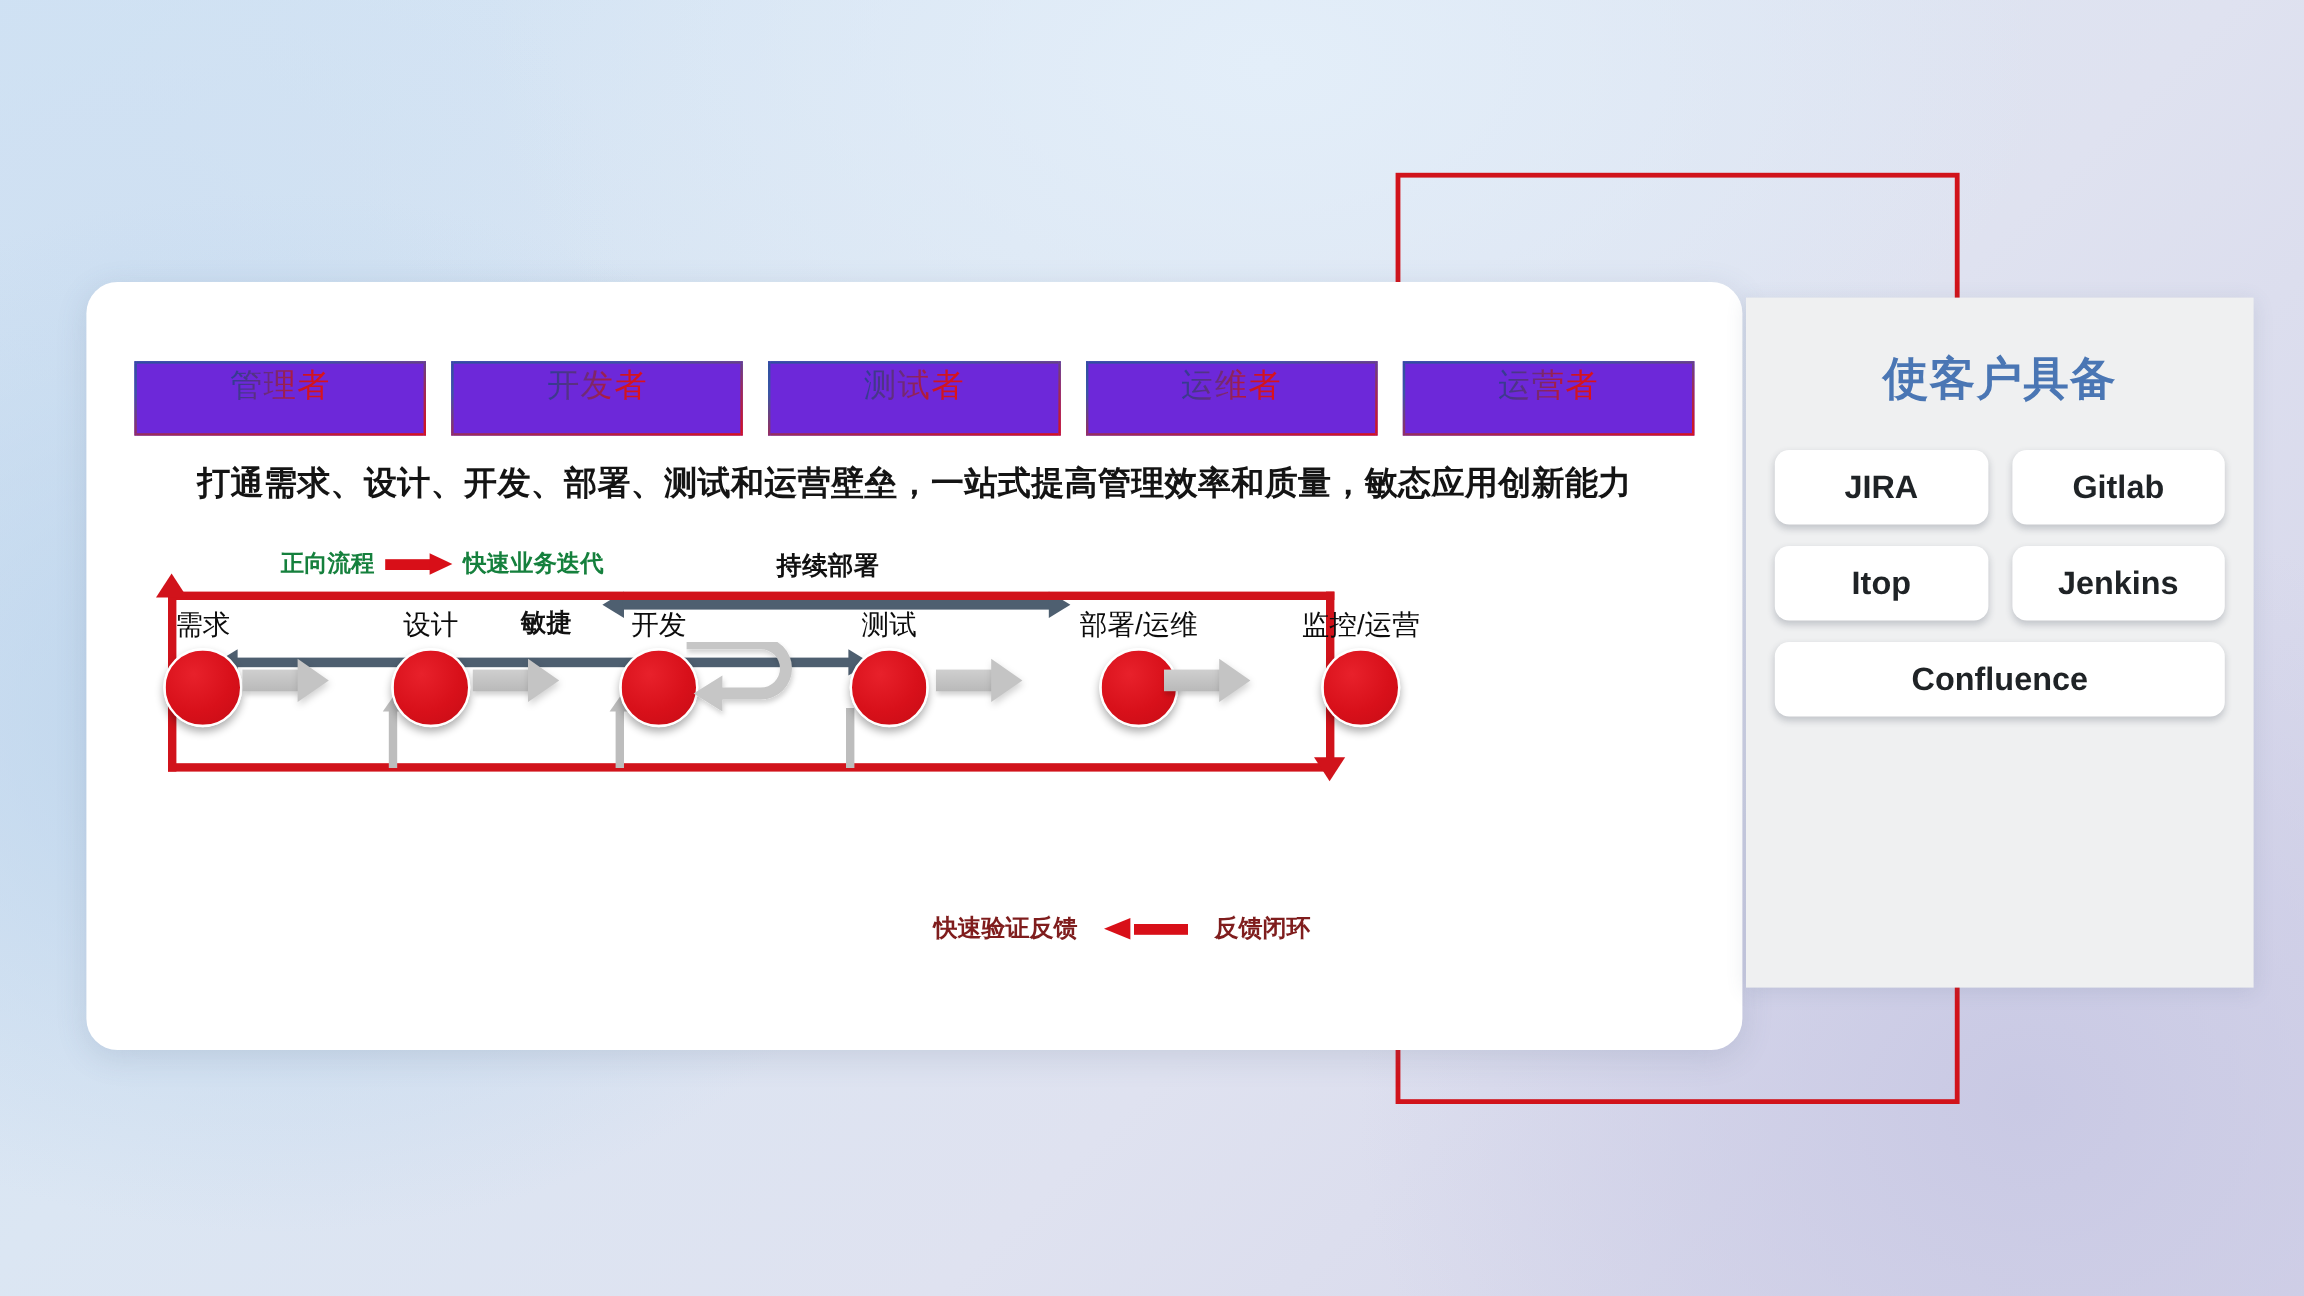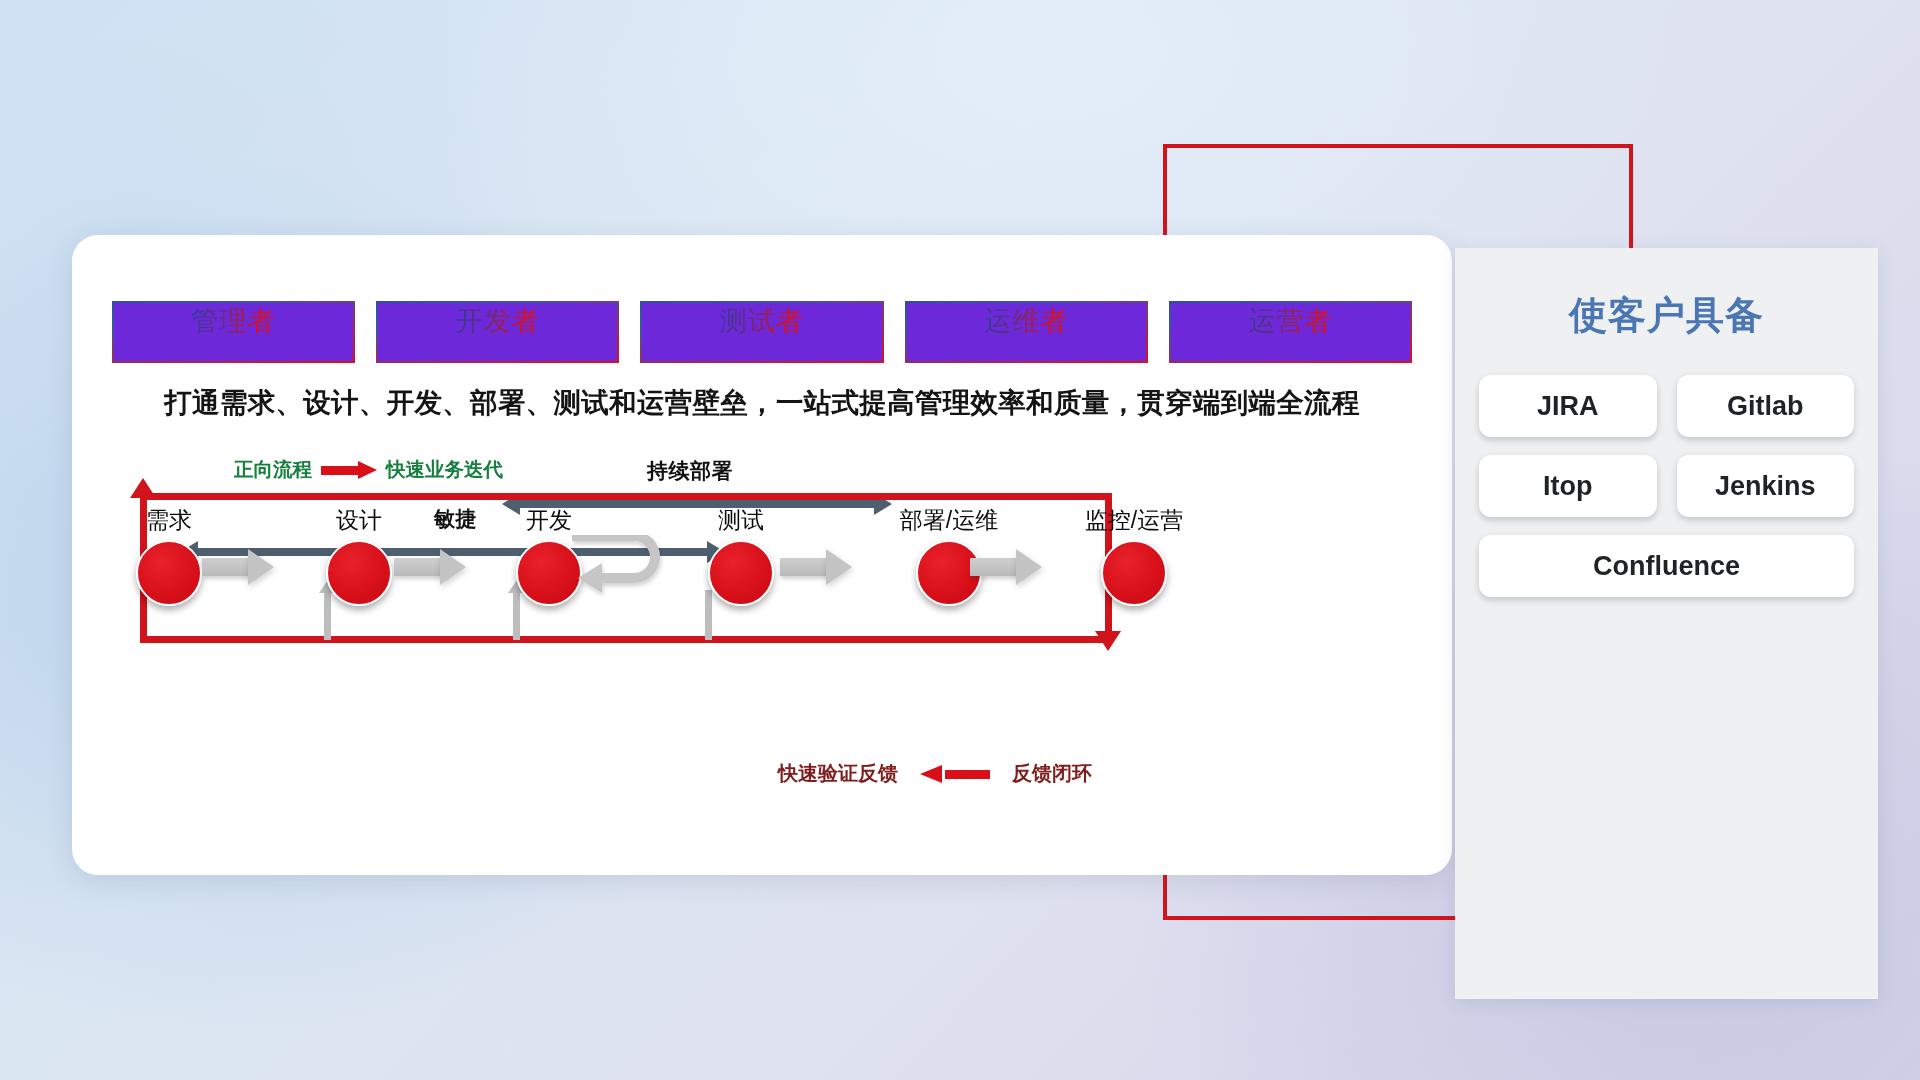--- a/index.html
+++ b/index.html
@@ -271,21 +271,21 @@
     border-bottom: 9px solid transparent;
     border-right: 22px solid #d80f18;
   }
 
   
   .right-panel {
     position: absolute;
     left: 1455px;
     top: 248px;
     width: 423px;
-    height: 751px;
+    height: 575px;
     background: #eff0f1;
     box-shadow: 0 3px 16px rgba(80,100,130,0.14);
   }
   .panel-head {
     text-align: center;
     color: #4a76b4;
     font-weight: 700;
     letter-spacing: 1px;
   }
   .panel-head .line1 { font-size: 38px; margin-top: 42px; }
@@ -332,21 +332,21 @@
         <span class="role-label">测试者</span>
       </div>
       <div class="role-box">
         <span class="role-label">运维者</span>
       </div>
       <div class="role-box">
         <span class="role-label">运营者</span>
       </div>
     </div>
 
-    <div class="tagline">打通需求、设计、开发、部署、测试和运营壁垒，一站式提高管理效率和质量，贯穿端到端全流程</div>
+    <div class="tagline">打通需求、设计、开发、部署、测试和运营壁垒，一站式提高管理效率和质量，敏态应用创新能力</div>
 
     <div class="fwd-caption">
       <span>正向流程</span>
       <span class="fwd-arrow">
         <span class="shaft"></span>
           <span class="head"></span>
       </span>
       <span>快速业务迭代</span>
     </div>
 

